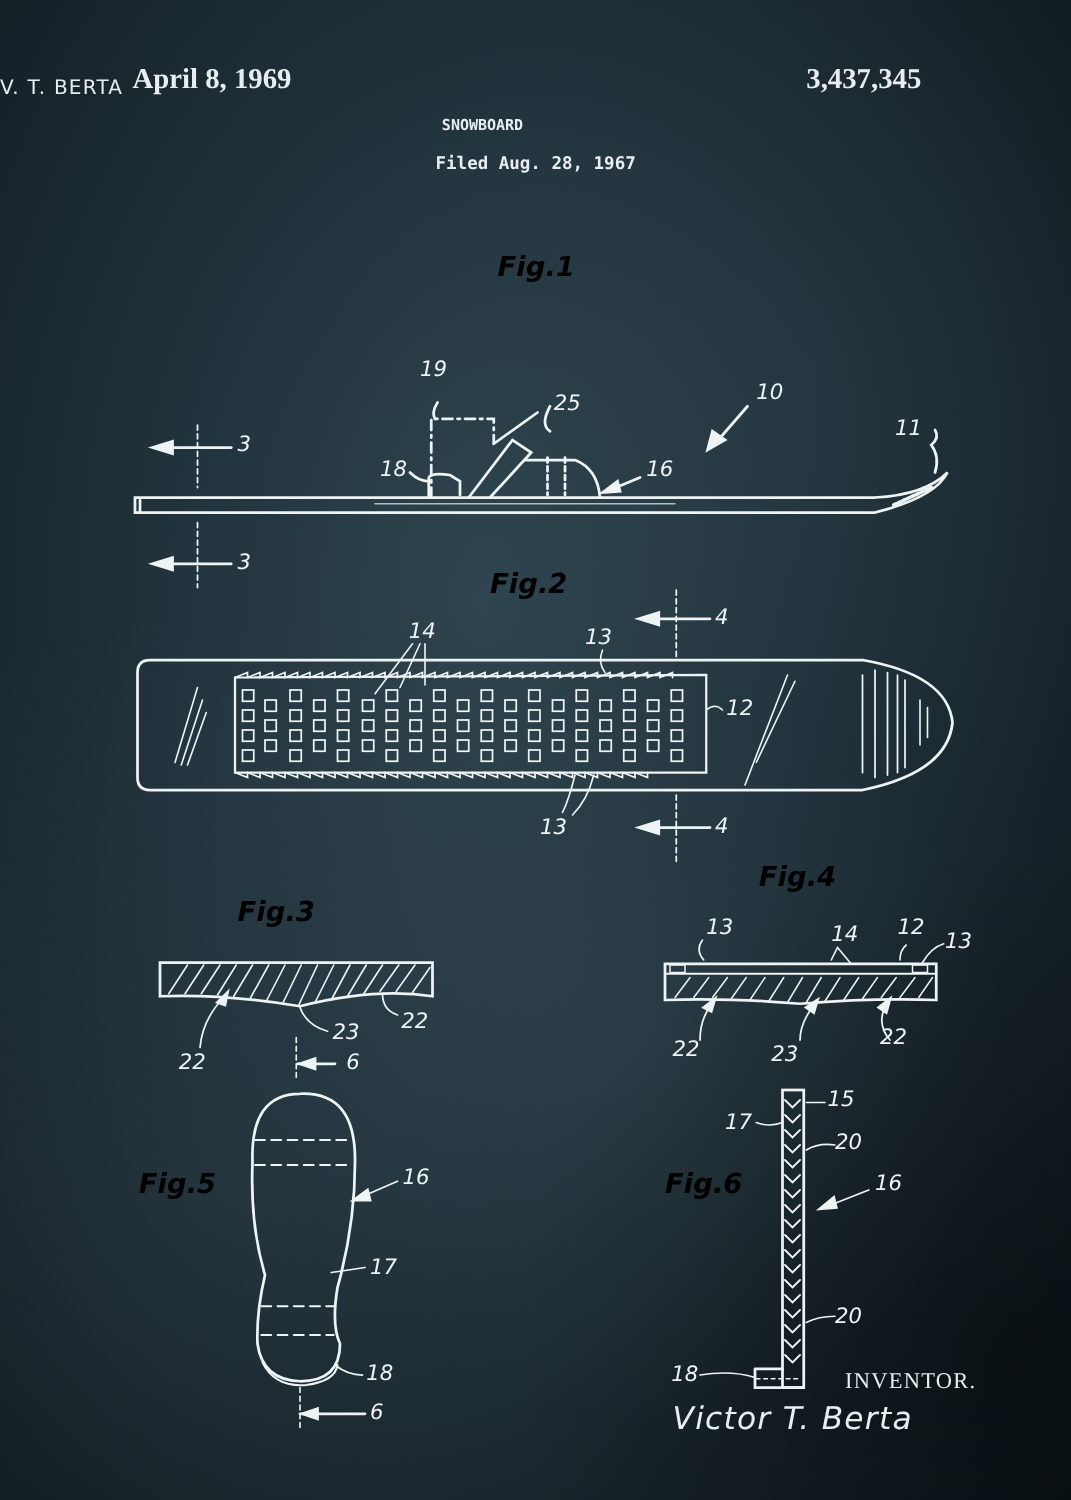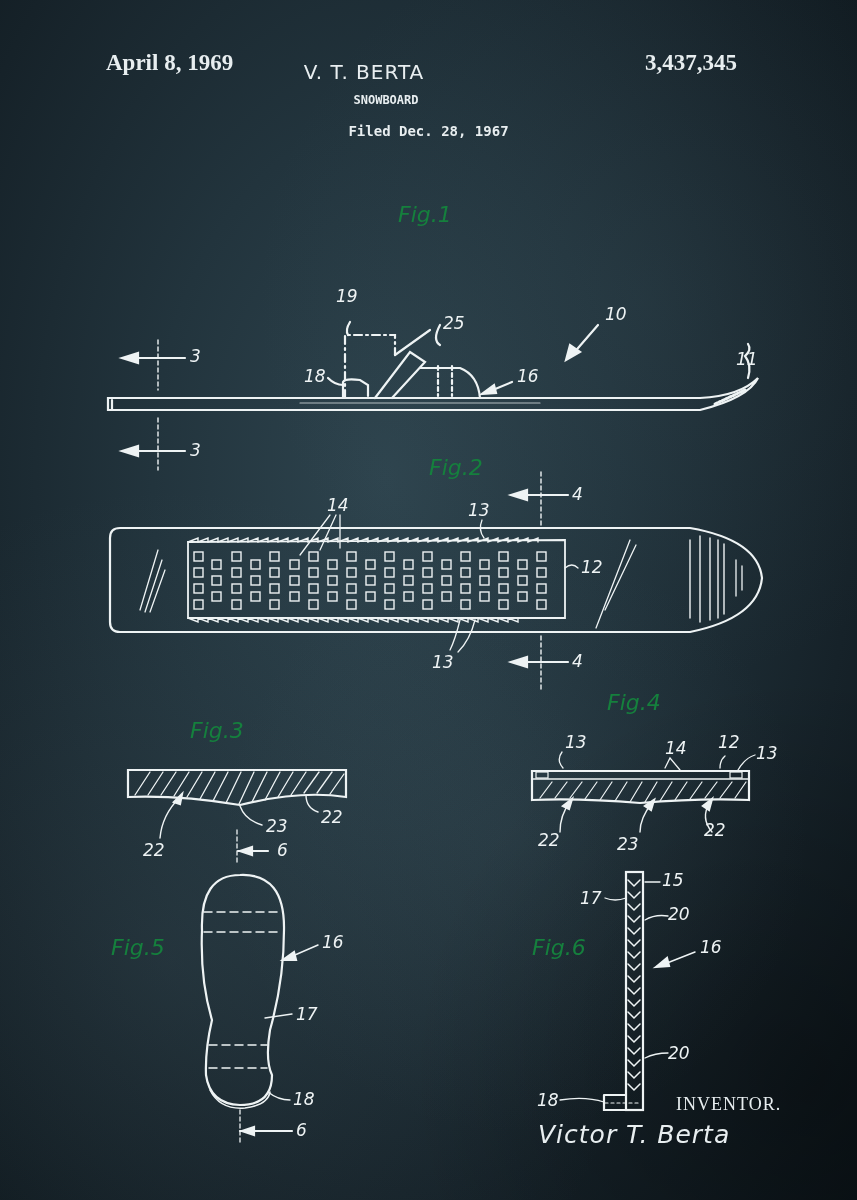--- a/index.html
+++ b/index.html
@@ -15,39 +15,39 @@
     background:
       radial-gradient(circle at 20% 80%, rgba(80,105,115,0.18), transparent 40%),
       radial-gradient(circle at 75% 25%, rgba(70,95,105,0.15), transparent 35%),
       radial-gradient(circle at 60% 70%, rgba(90,115,125,0.12), transparent 30%),
       radial-gradient(circle at 95% 90%, rgba(0,0,0,0.35), transparent 30%);
     pointer-events:none;
   }
   .hdr { position:absolute; }
   .date { left:106px; top:50px; font-size:23px; font-weight:bold; font-family:"Liberation Serif", serif; }
   .patno { left:645px; top:50px; font-size:23px; font-weight:bold; font-family:"Liberation Serif", serif; }
-  .inventor-top { left:0; width:728px; text-align:center; top:60px; font-size:20px; font-family:"DejaVu Sans", sans-serif; letter-spacing:1px; }
+  .inventor-top { left:0; width:728px; text-align:left; top:60px; font-size:16px; font-family:"DejaVu Sans", sans-serif; letter-spacing:1px; }
   .title { left:0; width:772px; text-align:center; top:93px; font-size:12px; font-family:"DejaVu Sans Mono", monospace; font-weight:bold; }
   .filed { left:0; width:857px; text-align:center; top:123px; font-size:14px; font-family:"DejaVu Sans Mono", monospace; font-weight:bold; }
-  .figlabel { position:absolute; font-family:"DejaVu Sans", sans-serif; font-style:italic; font-weight:normal; font-size:22px; color:#15803d; }
+  .figlabel { position:absolute; font-family:"DejaVu Sans", sans-serif; font-style:italic; font-weight:bold; font-size:22px; color:#000000; }
   .ref { position:absolute; font-family:"DejaVu Sans", sans-serif; font-style:italic; font-size:17px; color:#eef3f4; }
   svg.drawing { position:absolute; left:0; top:0; }
   .inv-label { position:absolute; left:676px; top:1094px; font-size:18px; letter-spacing:1px; font-family:"Liberation Serif", serif; }
   .inv-name { position:absolute; left:538px; top:1120px; font-size:25px; font-family:"DejaVu Sans", sans-serif; font-style:italic; font-weight:normal; letter-spacing:1px; }
 </style>
 </head>
 <body>
 
 <div class="noise"></div>
 
 <div class="hdr date">April 8, 1969</div>
 <div class="hdr inventor-top">V. T. BERTA</div>
 <div class="hdr patno">3,437,345</div>
 <div class="hdr title">SNOWBOARD</div>
-<div class="hdr filed">Filed Dec. 28, 1967</div>
+<div class="hdr filed">Filed Aug. 28, 1967</div>
 
 <svg class="drawing" width="857" height="1200" fill="none" stroke="#eef3f4" stroke-width="2.2" stroke-linecap="round">
 
   <g>
     <path d="M108 398 L700 398 Q740 396 758 378 Q748 398 700 410 L108 410 Z"></path>
     <line x1="112" y1="400" x2="112" y2="409"></line>
     <path d="M300 403 L540 403" stroke-width="1.2" opacity="0.7"></path>
     <path d="M715 404 L745 390" stroke-dasharray="2 2" stroke-width="3"></path>
 
     <path d="M345 398 L345 335 L395 335 L395 355" stroke-dasharray="8 4 2 4"></path>
@@ -257,33 +257,33 @@
     <path d="M660 882 L645 882" stroke-width="1.3"></path>
     <path d="M668 916 Q655 914 645 920" stroke-width="1.3"></path>
     <path d="M695 952 L662 965" stroke-width="1.5"></path>
     <polygon points="656,967 667,958 669,966" fill="#eef3f4"></polygon>
     <path d="M668 1053 Q655 1053 645 1058" stroke-width="1.3"></path>
     <path d="M560 1100 Q585 1096 604 1102" stroke-width="1.3"></path>
   </g>
 </svg>
 
 <div class="figlabel" style="left:398px; top:202px;">Fig.1</div>
-<div class="figlabel" style="left:392px; top:455px;margin-left:37px;">Fig.2</div>
+<div class="figlabel" style="left:392px; top:455px;">Fig.2</div>
 <div class="figlabel" style="left:190px; top:718px;">Fig.3</div>
 <div class="figlabel" style="left:607px; top:690px;">Fig.4</div>
 <div class="figlabel" style="left:111px; top:935px;">Fig.5</div>
 <div class="figlabel" style="left:532px; top:935px;">Fig.6</div>
 
 <div class="ref" style="left:336px; top:286px;">19</div>
 <div class="ref" style="left:443px; top:313px;">25</div>
 <div class="ref" style="left:605px; top:304px;">10</div>
 <div class="ref" style="left:190px; top:346px;">3</div>
 <div class="ref" style="left:304px; top:366px;">18</div>
 <div class="ref" style="left:517px; top:366px;">16</div>
-<div class="ref" style="left:736px; top:333px;margin-top:16px;">11</div>
+<div class="ref" style="left:716px; top:333px;">11</div>
 <div class="ref" style="left:190px; top:440px;">3</div>
 
 <div class="ref" style="left:327px; top:495px;">14</div>
 <div class="ref" style="left:468px; top:500px;">13</div>
 <div class="ref" style="left:572px; top:484px;">4</div>
 <div class="ref" style="left:581px; top:557px;">12</div>
 <div class="ref" style="left:432px; top:652px;">13</div>
 <div class="ref" style="left:572px; top:651px;">4</div>
 
 <div class="ref" style="left:143px; top:840px;">22</div>

